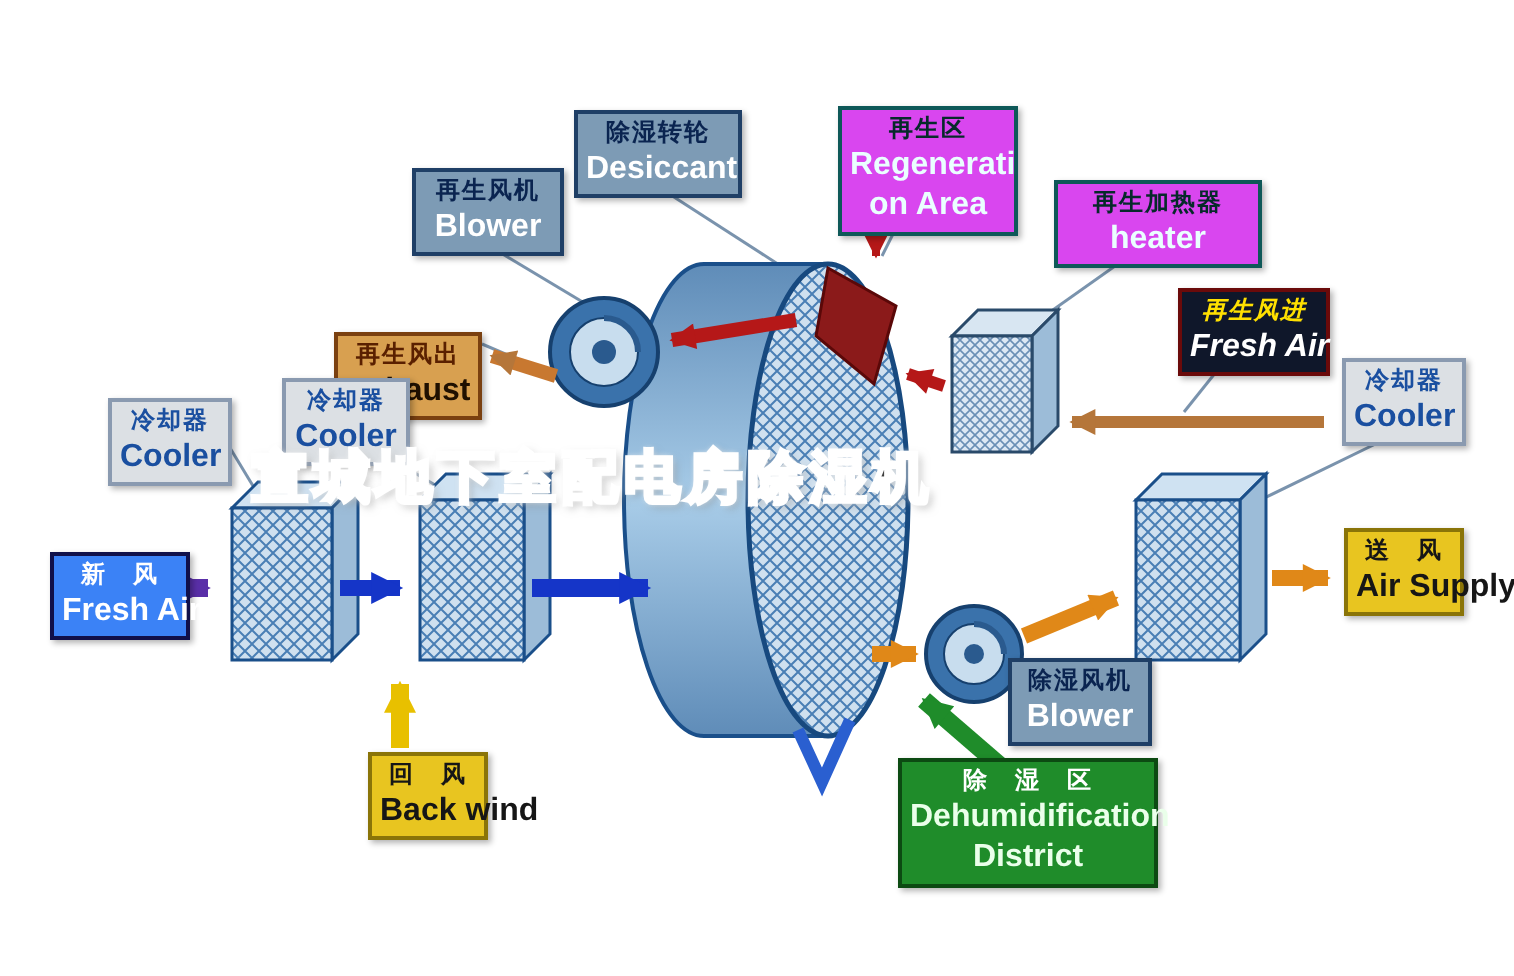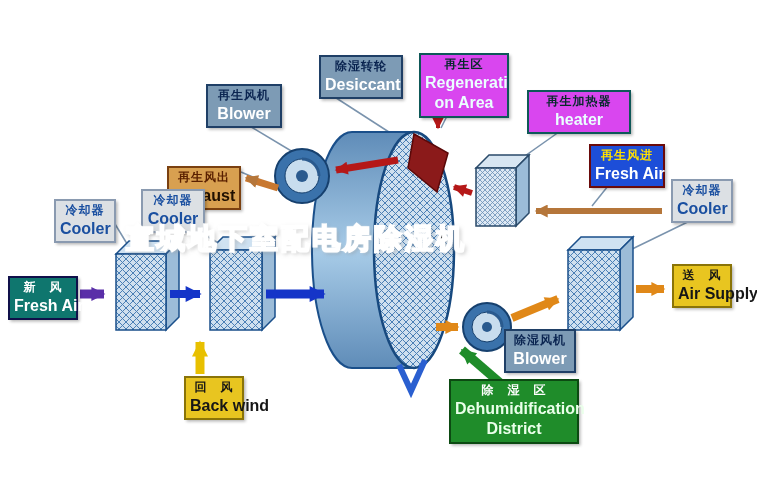--- a/index.html
+++ b/index.html
@@ -14,23 +14,23 @@
   .label-box .cn{display:block;font-size:12px;font-weight:bold;letter-spacing:1px;white-space:nowrap;}
   .label-box .en{display:block;font-size:16px;font-weight:bold;white-space:nowrap;}
   .box-steel{background:#7D9BB5;border-color:#1f3f66;color:#0a2450;}
   .box-steel .en{color:#ffffff;}
   .box-teal{background:#d946ef;border-color:#0e5858;color:#062a2a;}
   .box-teal .en{color:#eaffff;}
   .box-tan{background:#D8A050;border-color:#7a4010;color:#5a2000;}
   .box-tan .en{color:#201000;}
   .box-gray{background:#DCE0E4;border-color:#8a9ab0;color:#1a4fa0;}
   .box-gray .en{color:#1a4fa0;}
-  .box-red{background:#1d4ed8;border-color:#6a0a0a;color:#FFE000;}
+  .box-red{background:#0f172a;border-color:#6a0a0a;color:#FFE000;font-style:italic;}
   .box-red .en{color:#ffffff;}
-  .box-navy{background:#0f766e;border-color:#10104a;color:#ffffff;}
+  .box-navy{background:#3b82f6;border-color:#10104a;color:#ffffff;margin-left:17px;}
   .box-navy .en{color:#ffffff;}
   .box-yellow{background:#E8C520;border-color:#8a7408;color:#161616;}
   .box-yellow .en{color:#161616;}
   .box-green{background:#1F8C2A;border-color:#0c4a12;color:#ffffff;}
   .box-green .en{color:#eaffea;}
   #main-title{
     position:absolute;left:126px;top:220px;z-index:10;
     font-size:28px;font-weight:bold;letter-spacing:3px;white-space:nowrap;
     color:#404040;
     -webkit-text-stroke:2px #ffffff;
@@ -151,21 +151,21 @@
       <line x1="636" y1="289" x2="664" y2="289" stroke="#E08818" stroke-width="8" marker-end="url(#ah-orange)"></line>
       <line x1="398" y1="160" x2="336" y2="170" stroke="#B51818" stroke-width="7" marker-end="url(#ah-red)"></line>
       <line x1="278" y1="188" x2="246" y2="178" stroke="#C87830" stroke-width="7" marker-end="url(#ah-tan)"></line>
       <line x1="472" y1="193" x2="454" y2="187" stroke="#B51818" stroke-width="6" marker-end="url(#ah-red)"></line>
       <line x1="438" y1="108" x2="438" y2="128" stroke="#B51818" stroke-width="4" marker-end="url(#ah-red)"></line>
       <line x1="662" y1="211" x2="536" y2="211" stroke="#B5763A" stroke-width="6" marker-end="url(#ah-tan)"></line>
       <line x1="506" y1="388" x2="462" y2="350" stroke="#1F8C2A" stroke-width="9" marker-end="url(#ah-green)"></line>
     </g>
   </svg>
 
-  <div class="label-box box-steel" style="left:287px;top:55px;width:84px;margin-left:32px;">
+  <div class="label-box box-steel" style="left:287px;top:55px;width:84px;">
     <span class="cn">除湿转轮</span>
     <span class="en">Desiccant</span>
   </div>
 
   <div class="label-box box-teal" style="left:419px;top:53px;width:90px;">
     <span class="cn">再生区</span>
     <span class="en">Regenerati</span>
     <span class="en">on Area</span>
   </div>
 

